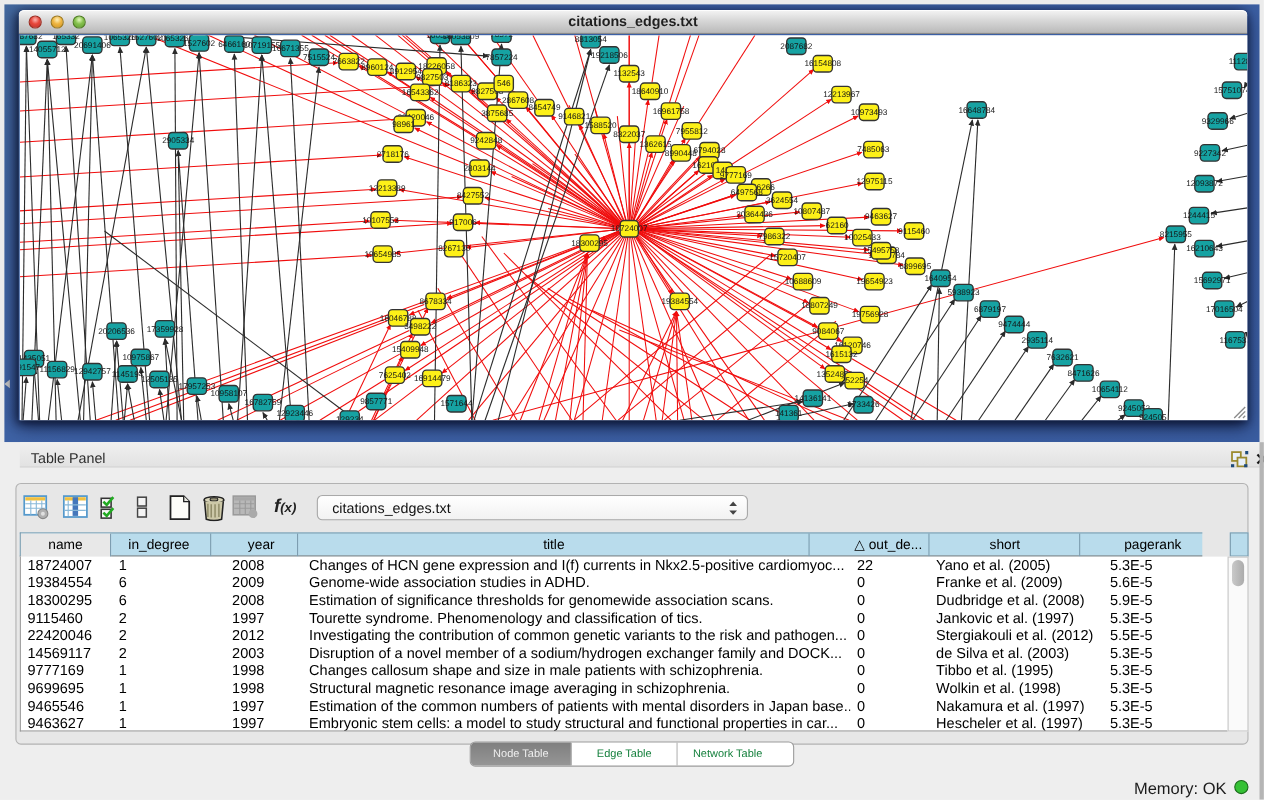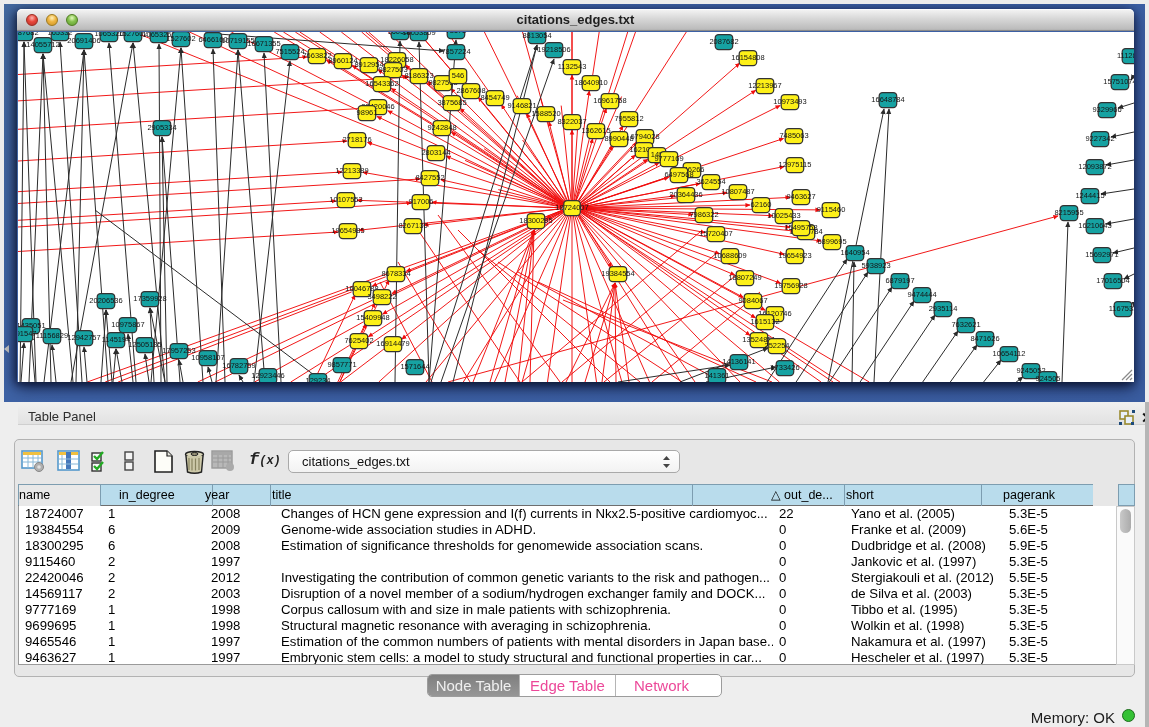--- a/index.html
+++ b/index.html
@@ -20,33 +20,33 @@
 #pbar .t{position:absolute;left:10px;top:7px;font-size:13px;color:#2e2e2e}
 #fico{position:absolute;left:1101px;top:8px;width:16px;height:15px}
 #xico{position:absolute;left:1123px;top:7px;font-size:15px;font-weight:bold;color:#111}
 #pbox{position:absolute;left:14px;top:37px;width:1121px;height:238px;background:#e7e7e7;border:1px solid #b2b2b2;border-radius:5px}
 
 #tbar{position:absolute;left:0;top:6px;width:100%;height:30px}
 .ic{position:absolute;top:4px}
 #dd{position:absolute;left:273px;top:4px;width:392px;height:23px;background:linear-gradient(#ffffff,#f2f2f2);border:1px solid #a9a9a9;border-radius:5px;font-size:13px;color:#111;line-height:21px;padding-left:13px}
 
 #thead{position:absolute;left:3px;top:44px;width:1075px;height:22px;background:#b9dcec;border:1px solid #7d9db0;border-right:none;border-bottom:1px solid #6e6e6e}
-.th{position:absolute;top:0;height:22px;border-right:1px solid #7d9db0;font-size:12.5px;color:#000;text-align:left;line-height:21px}
+.th{position:absolute;top:0;height:22px;border-right:1px solid #7d9db0;font-size:12.5px;color:#000;text-align:center;line-height:21px}
 #tcorner{position:absolute;left:1103px;top:44px;width:17px;height:22px;background:#b9dcec;border:1px solid #7d9db0}
 #tbody{position:absolute;left:3px;top:66px;width:1098px;height:159px;background:#fff;border-left:1px solid #9a9a9a;border-bottom:1px solid #9a9a9a;overflow:hidden}
 .tr{position:relative;width:100%;height:16px;white-space:nowrap}
 .c{position:absolute;top:0px;font-size:13.2px;color:#000;overflow:hidden;height:16px}
 .c0{left:6px;width:80px}.c1{left:89px;width:100px}.c2{left:192px;width:64px}
 .c3{left:262px;width:492px}.c4{left:760px;width:72px}.c5{left:832px;width:154px}
 .c6{left:990px;width:88px}
 #vsb{position:absolute;left:1101px;top:66px;width:19px;height:159px;background:#fafafa;border:1px solid #c9c9c9}
 #vsb .th2{position:absolute;left:3px;top:2px;width:11px;height:24px;background:linear-gradient(90deg,#c9c9c9,#ababab);border-radius:6px}
 
-#tabs{position:absolute;left:427px;top:272px;width:295px;height:23px;border:1px solid #9c9c9c;border-radius:5px;background:#fff;font-size:15px}
-.tab{position:absolute;top:0;height:21px;line-height:21px;text-align:center;color:#ec4899}
+#tabs{position:absolute;left:427px;top:272px;width:295px;height:23px;border:1px solid #9c9c9c;border-radius:5px;background:#fff;font-size:10px}
+.tab{position:absolute;top:0;height:21px;line-height:21px;text-align:center;color:#15803d}
 #tab1{left:0;width:91px;background:linear-gradient(#7f7f7f,#969696);color:#efefef;border-radius:4px 0 0 4px}
 #tab2{left:91px;width:96px;border-left:1px solid #b5b5b5}
 #tab3{left:187px;width:92px;border-left:1px solid #b5b5b5}
 
 #status{position:absolute;left:0;top:700px;width:1149px;height:27px;background:#eeeeee}
 #mem{position:absolute;right:34px;top:9px;font-size:15px;color:#1c1c1c}
 #dot{position:absolute;right:14px;top:9px;width:13px;height:13px;border-radius:50%;background:#35c135;border:1.5px solid #1c6b1c}
 #redge{position:absolute;right:0;top:402px;width:4px;height:325px;background:#b5b5b5}
 </style></head><body>
 <div id="app">
@@ -640,31 +640,31 @@
             <ellipse cx="11.5" cy="4" rx="3.5" ry="1.5" fill="#999478" stroke="#222"></ellipse>
             <path d="M3 6 l1.5 16 q7 2.5 14 0 L20 6" fill="#ccc8a8" stroke="#222" stroke-width="1.4"></path>
             <path d="M6 8v12M9 8.5v12M12.5 8.5v12M16 8v12" stroke="#888460" stroke-width="1.2"></path>
           </svg>
         <svg class="ic" style="left:196px" width="24" height="22" viewBox="0 0 24 22">
             <rect x="1" y="1" width="20" height="17" fill="#b8b8b8" stroke="#999" stroke-width="1.4"></rect>
             <rect x="2" y="2" width="18" height="3" fill="#a8a8a8"></rect>
             <path d="M2 8h18M2 12h18M7 5v13M12 5v13M17 5v13" stroke="#9a9a9a" stroke-width="1"></path>
             <circle cx="19" cy="17" r="4" fill="#aaa"></circle>
           </svg>
-        <div class="ic" style="left:234px;top:4px;font-family:Liberation Mono, monospace;font-style:italic;font-weight:bold;font-size:17px;color:#222">f<span style="font-size:12px">(x)</span></div>
+        <div class="ic" style="left:234px;top:4px;font-family:Liberation Sans, sans-serif;font-style:italic;font-weight:bold;font-size:17px;color:#222">f<span style="font-size:12px">(x)</span></div>
         <div id="dd">citations_edges.txt<svg style="position:absolute;right:8px;top:4px" width="9" height="14" viewBox="0 0 9 14">
               <path d="M1 5 L4.5 1 L8 5 z" fill="#444"></path>
               <path d="M1 9 L4.5 13 L8 9 z" fill="#444"></path>
             </svg></div>
       </div>
       <div id="thead">
         <span class="th" style="left:0;width:82px;background:#e8e8e8">name</span>
-        <span class="th" style="left:100px;width:94px">in_degree</span>
+        <span class="th" style="left:79px;width:94px">in_degree</span>
         <span class="th" style="left:186px;width:66px">year</span>
-        <span class="th" style="left:253px;width:421px">title</span>
+        <span class="th" style="left:253px;width:464px">title</span>
         <span class="th" style="left:752px;width:74px">△ out_de...</span>
         <span class="th" style="left:827px;width:136px">short</span>
         <span class="th" style="left:984px;width:90px;border-right:none">pagerank</span>
       </div>
       <div id="tcorner"></div>
       <div id="tbody">
 <div class="tr">
             <span class="c c0">18724007</span>
             <span class="c c1">1</span>
             <span class="c c2">2008</span>
@@ -688,20 +688,21 @@
             <span class="c c2">2008</span>
             <span class="c c3">Estimation of significance thresholds for genomewide association scans.</span>
             <span class="c c4">0</span>
             <span class="c c5">Dudbridge et al. (2008)</span>
             <span class="c c6">5.9E-5</span>
           </div>
 <div class="tr">
             <span class="c c0">9115460</span>
             <span class="c c1">2</span>
             <span class="c c2">1997</span>
+            <span class="c c3">Tourette syndrome. Phenomenology and classification of tics.</span>
             <span class="c c4">0</span>
             <span class="c c5">Jankovic et al. (1997)</span>
             <span class="c c6">5.3E-5</span>
           </div>
 <div class="tr">
             <span class="c c0">22420046</span>
             <span class="c c1">2</span>
             <span class="c c2">2012</span>
             <span class="c c3">Investigating the contribution of common genetic variants to the risk and pathogen...</span>
             <span class="c c4">0</span>
@@ -714,30 +715,30 @@
             <span class="c c2">2003</span>
             <span class="c c3">Disruption of a novel member of a sodium/hydrogen exchanger family and DOCK...</span>
             <span class="c c4">0</span>
             <span class="c c5">de Silva et al. (2003)</span>
             <span class="c c6">5.3E-5</span>
           </div>
 <div class="tr">
             <span class="c c0">9777169</span>
             <span class="c c1">1</span>
             <span class="c c2">1998</span>
-            <span class="c c3">Corpus callosum with and size in male patients with schizophrenia.</span>
+            <span class="c c3">Changes callosum shape and size in male patients with schizophrenia.</span>
             <span class="c c4">0</span>
             <span class="c c5">Tibbo et al. (1995)</span>
             <span class="c c6">5.3E-5</span>
           </div>
 <div class="tr">
             <span class="c c0">9699695</span>
             <span class="c c1">1</span>
             <span class="c c2">1998</span>
-            <span class="c c3">Structural magnetic resonance with averaging in schizophrenia.</span>
+            <span class="c c3">Structural magnetic resonance image averaging in schizophrenia.</span>
             <span class="c c4">0</span>
             <span class="c c5">Wolkin et al. (1998)</span>
             <span class="c c6">5.3E-5</span>
           </div>
 <div class="tr">
             <span class="c c0">9465546</span>
             <span class="c c1">1</span>
             <span class="c c2">1997</span>
             <span class="c c3">Estimation of the common numbers of patients with mental disorders in Japan base...</span>
             <span class="c c4">0</span>

